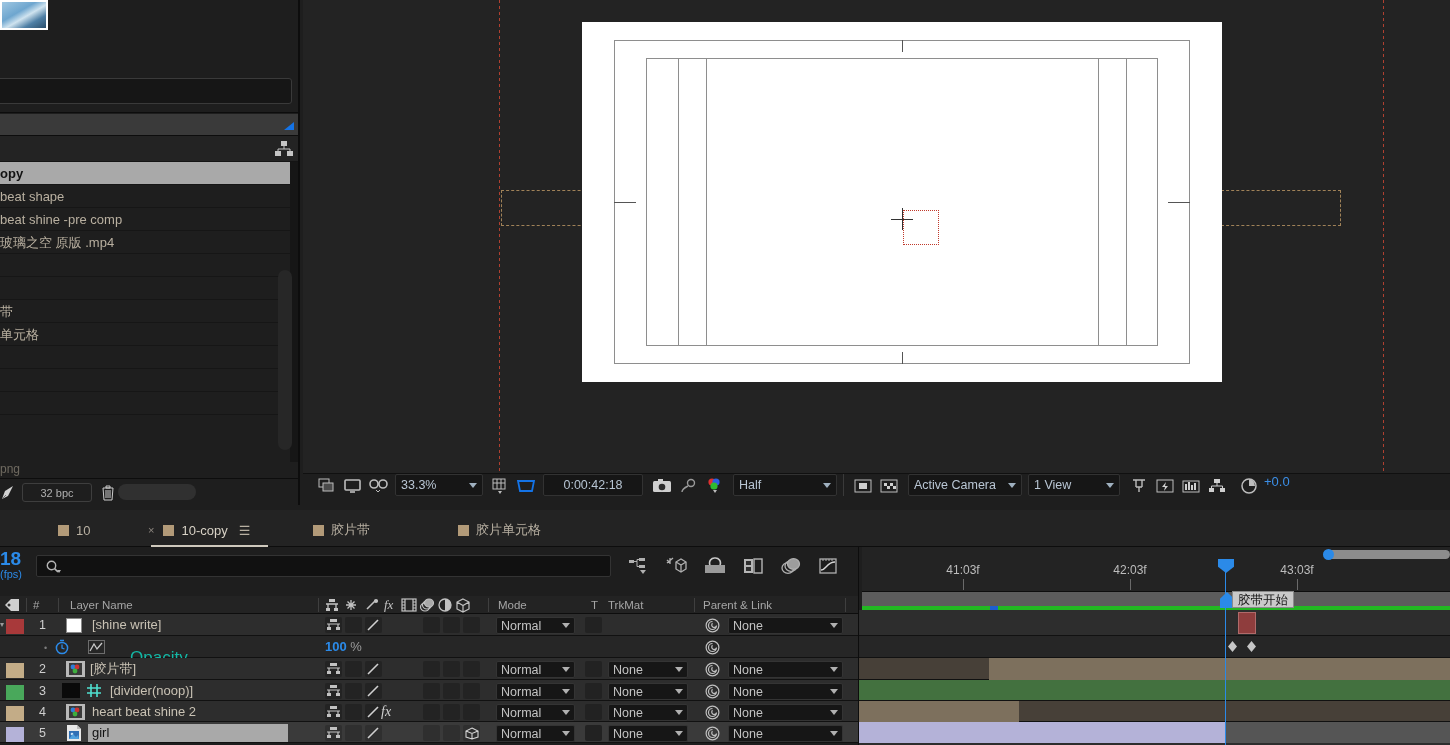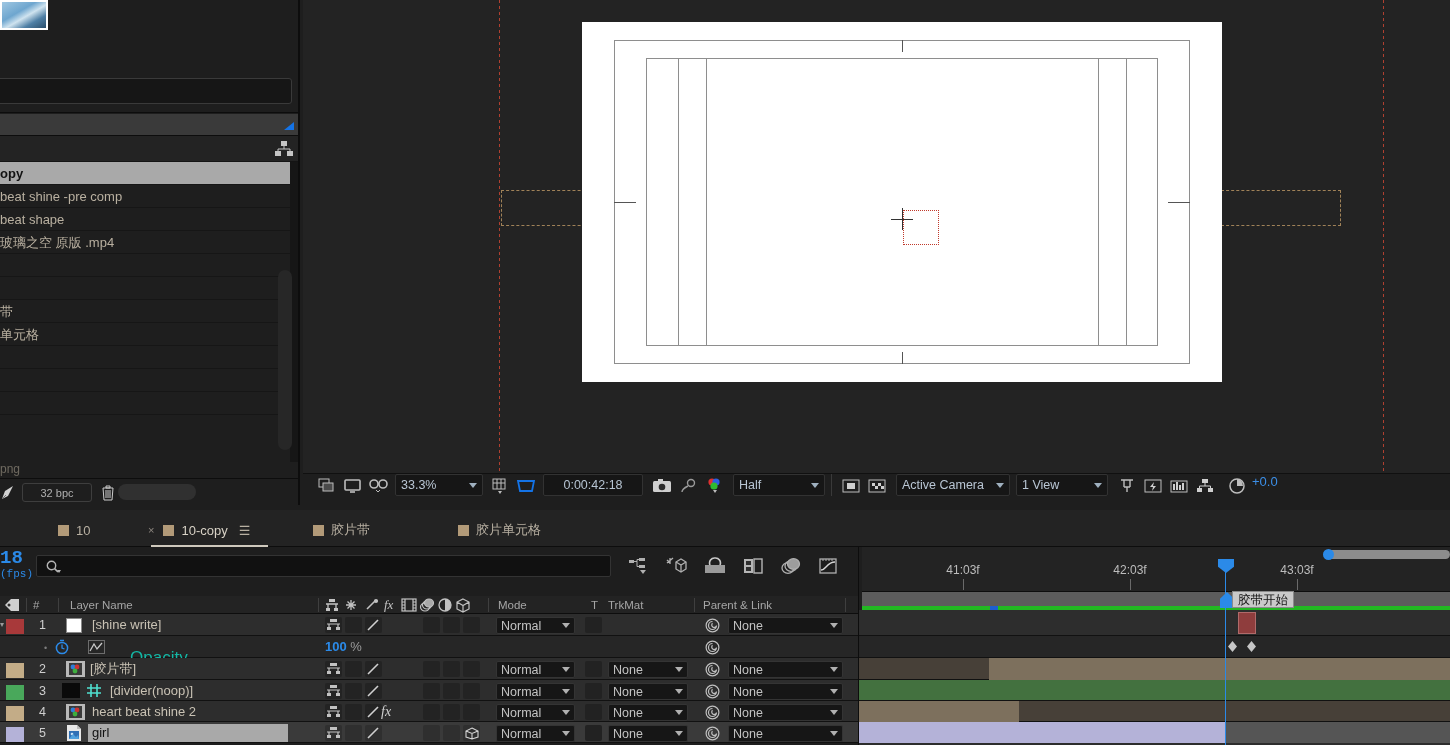--- a/index.html
+++ b/index.html
@@ -75,21 +75,21 @@
   #tabs{position:absolute;left:0;top:510px;width:1450px;height:37px;background:#232323;border-bottom:1px solid #0d0d0d;}
   .tab{position:absolute;top:8px;height:24px;display:flex;align-items:center;gap:7px;color:#b8b0a2;font-size:13px;}
   .tsq{width:11px;height:11px;background:#b29a78;}
   .tab.active{color:#d8d2c6;}
   #tab-underline{position:absolute;top:35px;height:2px;background:#cfc9bd;}
   .tclose{color:#8e8880;font-size:11px;margin-right:2px;}
   .tmenu{color:#b8b0a2;font-size:13px;margin-left:4px;}
 
   
   #tl{position:absolute;left:0;top:547px;width:1450px;height:198px;background:#1e1e1e;}
-  #tl-tc{position:absolute;left:0;top:2px;width:34px;height:40px;color:#2b8ae8;font-family:Liberation Mono, monospace;}
+  #tl-tc{position:absolute;left:0;top:2px;width:34px;height:40px;color:#2b8ae8;}
   #tl-tc .big{font-size:19px;font-weight:bold;line-height:19px;}
   #tl-tc .fps{font-size:11px;line-height:13px;}
   #tl-search{position:absolute;left:36px;top:8px;width:575px;height:22px;background:#111;border:1px solid #333;border-radius:2px;}
   #tl-icons{position:absolute;left:628px;top:6px;height:26px;display:flex;gap:17px;align-items:center;color:#adadad;}
   #tl-div{position:absolute;left:858px;top:0;width:1px;height:198px;background:#0d0d0d;}
 
   
   #ruler{position:absolute;left:862px;top:0;width:588px;height:45px;background:#232323;}
   #minibar{position:absolute;left:862px;top:3px;height:9px;background:#8c8c8c;border-radius:5px;}
   #minibar-dot{position:absolute;top:2px;width:11px;height:11px;border-radius:50%;background:#2b8ae8;}
@@ -162,22 +162,22 @@
           <rect x="7" y="1" width="6" height="5" fill="#c5c5c5"></rect>
           <rect x="1" y="11" width="6" height="5" fill="#c5c5c5"></rect>
           <rect x="13" y="11" width="6" height="5" fill="#c5c5c5"></rect>
           <path d="M10 6 V9 M4 9 H16 M4 9 V11 M16 9 V11" stroke="#c5c5c5" fill="none"></path>
         </svg>
       </span>
     </div>
 
     <div id="tree">
       <div class="trow sel"><span class="nm">opy</span></div>
+      <div class="trow"><span class="nm"> beat shape</span></div>
       <div class="trow"><span class="nm"> beat shine -pre comp</span></div>
-      <div class="trow"><span class="nm"> beat shape</span></div>
       <div class="trow"><span class="nm">玻璃之空 原版 .mp4</span></div>
       <div class="trow"><span class="nm"></span></div>
       <div class="trow"><span class="nm"></span></div>
       <div class="trow"><span class="nm">带</span></div>
       <div class="trow"><span class="nm">单元格</span></div>
       <div class="trow"><span class="nm"></span></div>
       <div class="trow"><span class="nm"></span></div>
       <div class="trow"><span class="nm"></span></div>
       <div id="tree-track"></div>
       <div id="tree-scroll"></div>
@@ -283,21 +283,21 @@
         </svg>
     </span>
     <span class="ib">
       <svg width="18" height="18" viewBox="0 0 18 18">
           <circle cx="7" cy="5" r="3.6" fill="#e03030"></circle>
           <circle cx="11" cy="5" r="3.6" fill="#2d5de0"></circle>
           <circle cx="9" cy="9" r="3.6" fill="#2fbb2f"></circle>
           <path d="M8 13 l2 3 2-3" fill="#bdbdbd"></path>
         </svg>
     </span>
-    <span class="drop" style="margin-left:6px;width:92px">
+    <span class="drop" style="margin-left:6px;width:104px">
       <span>Half</span>
         <i class="chev"></i>
     </span>
     <span id="vb-sep"></span>
     <span class="ib">
       <svg width="18" height="16" viewBox="0 0 18 16">
           <rect x="1" y="2" width="16" height="12" fill="none" stroke="#bdbdbd"></rect>
           <rect x="5" y="5" width="8" height="6" fill="#cfcfcf"></rect>
         </svg>
     </span>

